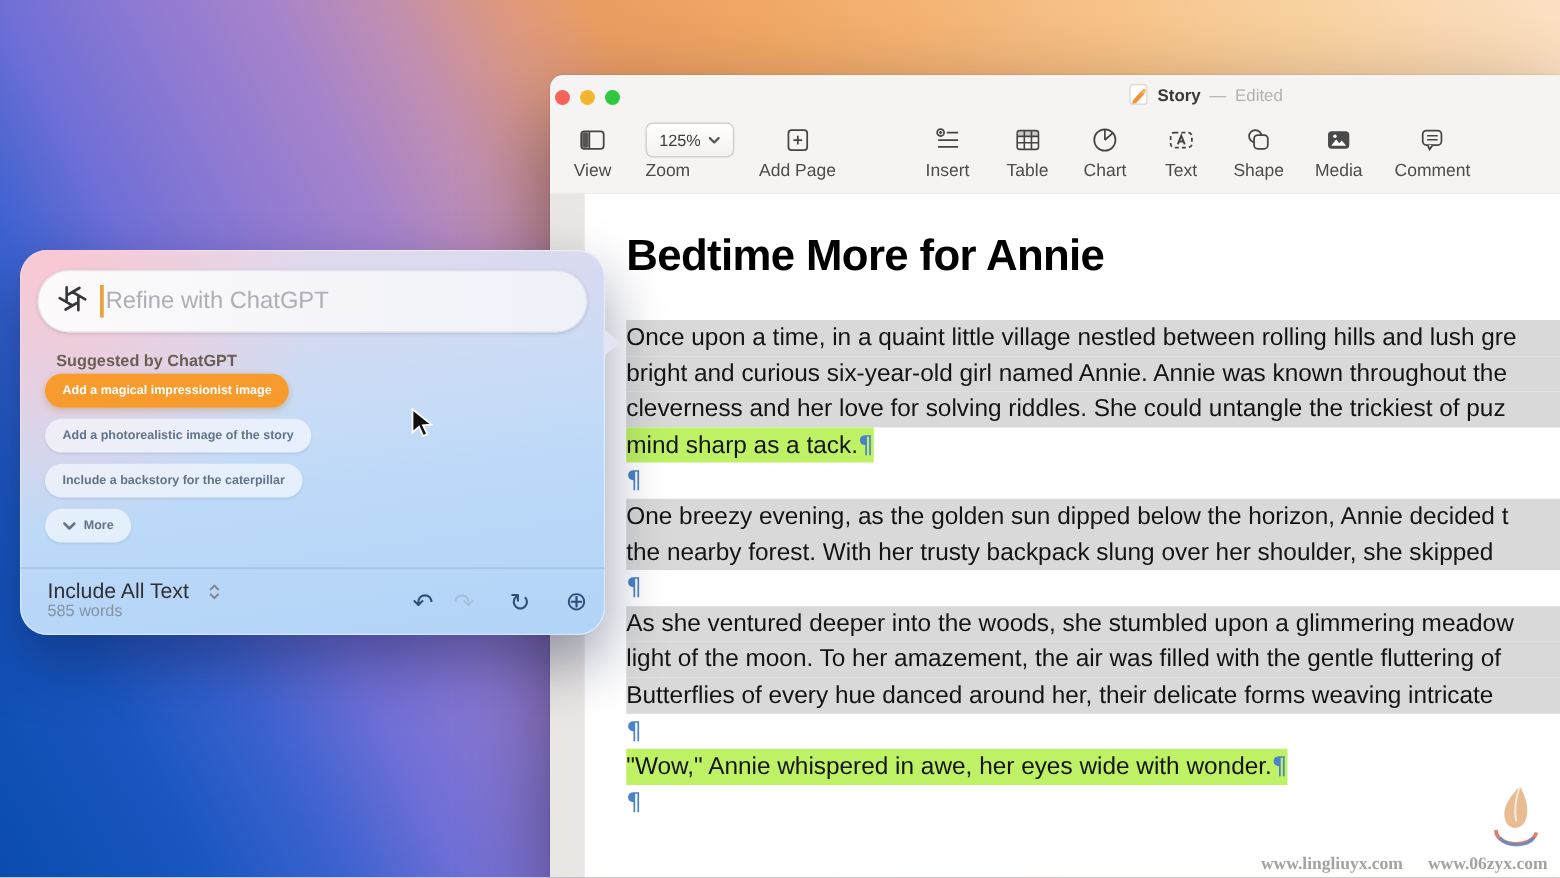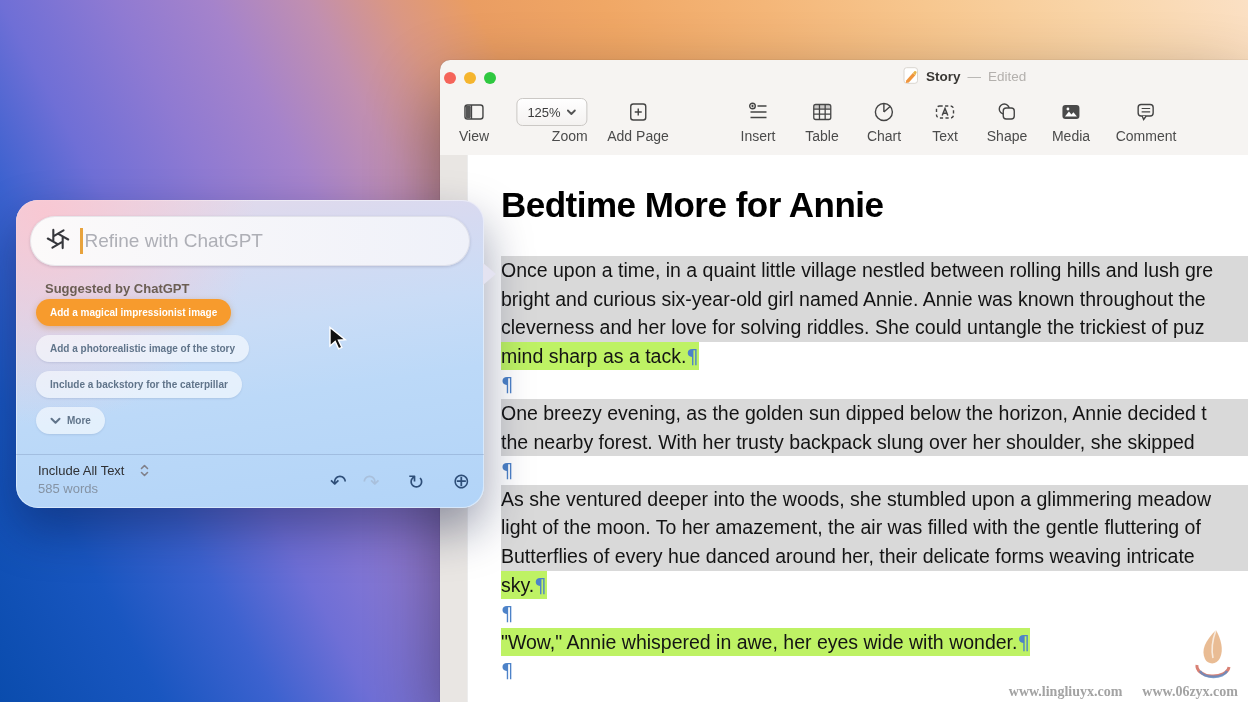--- a/index.html
+++ b/index.html
@@ -23,21 +23,21 @@
     box-shadow:0 30px 70px rgba(0,0,20,.45), 0 0 1px rgba(0,0,0,.35);
   }
   .titlebar{position:absolute;left:0;top:0;right:0;height:33px;}
   .traffic{position:absolute;left:4px;top:12px;display:flex;gap:8px;}
   .traffic span{width:12px;height:12px;border-radius:50%;display:block;}
   .t-red{background:#f5645a;}  .t-yellow{background:#f5b52e;}  .t-green{background:#2fc840;}
   .title-group{position:absolute;left:463px;top:0;height:33px;display:flex;align-items:center;gap:7px;font-size:13.5px;}
   .title-doc{font-weight:bold;color:#3a3835;}
   .title-dash,.title-status{color:#b3b0ad;}
   .toolbar{position:absolute;left:0;top:33px;right:0;height:62px;border-bottom:1px solid #d8d5d2;}
-  .tb-item{position:absolute;top:5px;transform:translateX(-50%);text-align:right;color:#4b4b4b;}
+  .tb-item{position:absolute;top:5px;transform:translateX(-50%);text-align:left;color:#4b4b4b;}
   .tb-ico{height:28px;display:flex;align-items:center;justify-content:center;}
   .tb-label{font-size:14px;margin-top:2px;white-space:nowrap;}
   .zoom-btn{display:inline-flex;align-items:center;gap:6px;height:26px;padding:0 10px;border:1px solid #cbc8c5;
     border-radius:6px;background:linear-gradient(#fff,#f4f2f0);font-size:13px;color:#3c3c3c;}
   
   .tb-item:nth-of-type(1){left:34px;}  .tb-item:nth-of-type(2){left:112px;}
   .tb-item:nth-of-type(3){left:198px;} .tb-item:nth-of-type(4){left:318px;}
   .tb-item:nth-of-type(5){left:382px;} .tb-item:nth-of-type(6){left:444px;}
   .tb-item:nth-of-type(7){left:505px;} .tb-item:nth-of-type(8){left:567px;}
   .tb-item:nth-of-type(9){left:631px;} .tb-item:nth-of-type(10){left:706px;}
@@ -68,21 +68,21 @@
   .caret{width:2.5px;height:26px;background:#e8a33d;margin:0 2px 0 9px;}
   .placeholder{font-size:19px;color:#aeafb6;}
   .suggest-label{position:absolute;left:29px;top:81px;font-size:13px;font-weight:bold;color:#6b5e53;}
   .pills{position:absolute;left:20px;top:99px;display:flex;flex-direction:column;align-items:flex-start;gap:9px;}
   .pill{height:27px;display:inline-flex;align-items:center;padding:0 14px;border-radius:14px;
     font-size:10px;font-weight:600;border:none;font-family:inherit;white-space:nowrap;}
   .pill-highlight{background:#f79b2d;color:#fff;font-weight:bold;box-shadow:0 2px 6px rgba(190,110,20,.35);}
   .pill-normal{background:rgba(252,253,255,.62);color:#60748a;box-shadow:0 1px 2px rgba(70,90,130,.15);}
   .pill .chev{margin-right:6px;display:inline-flex;}
   .popup-footer{position:absolute;left:0;right:0;bottom:0;height:53px;border-top:1px solid rgba(90,110,150,.25);}
-  .scope{position:absolute;left:22px;top:8px;font-size:13px;font-weight:500;color:#2f3033;display:flex;align-items:center;gap:16px;}
+  .scope{position:absolute;left:22px;top:8px;font-size:17px;font-weight:500;color:#2f3033;display:flex;align-items:center;gap:16px;}
   .wordcount{position:absolute;left:22px;top:26px;font-size:13px;color:#8593a4;}
   .actions{position:absolute;right:14px;top:0;height:100%;display:flex;align-items:center;}
   .act{font-family:"DejaVu Sans",sans-serif;font-size:20px;color:#2e4e78;line-height:1;}
   .act.disabled{color:#a9c0dc;}
   .act+.act{margin-left:16px;}
   .act.gap{margin-left:28px;}
   
   .cursor{position:absolute;left:328px;top:326px;z-index:6;}
   
   .watermark{position:absolute;right:10px;bottom:2px;z-index:5;text-align:right;}
@@ -227,21 +227,20 @@
             <div class="line full"><span>bright and curious six-year-old girl named Annie. Annie was known throughout the</span></div>
             <div class="line full"><span>cleverness and her love for solving riddles. She could untangle the trickiest of puz</span></div>
             <div class="line"><span class="hl"><span>mind sharp as a tack.</span><span class="pilcrow">¶</span></span></div>
             <div class="line"><span class="pilcrow">¶</span></div>
             <div class="line full"><span>One breezy evening, as the golden sun dipped below the horizon, Annie decided t</span></div>
             <div class="line full"><span>the nearby forest. With her trusty backpack slung over her shoulder, she skipped</span></div>
             <div class="line"><span class="pilcrow">¶</span></div>
             <div class="line full"><span>As she ventured deeper into the woods, she stumbled upon a glimmering meadow</span></div>
             <div class="line full"><span>light of the moon. To her amazement, the air was filled with the gentle fluttering of</span></div>
             <div class="line full"><span>Butterflies of every hue danced around her, their delicate forms weaving intricate</span></div>
-            <div class="line"><span class="hl"><span>sky.</span><span class="pilcrow">¶</span></span></div>
             <div class="line"><span class="pilcrow">¶</span></div>
             <div class="line"><span class="hl"><span>"Wow," Annie whispered in awe, her eyes wide with wonder.</span><span class="pilcrow">¶</span></span></div>
             <div class="line"><span class="pilcrow">¶</span></div>
           </div>
       </div>
     </div>
   </div>
 </div>
 
 <div class="popup">

